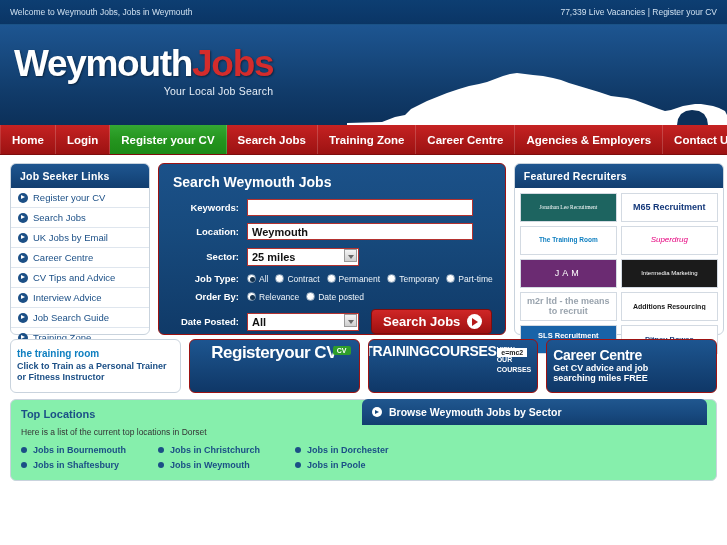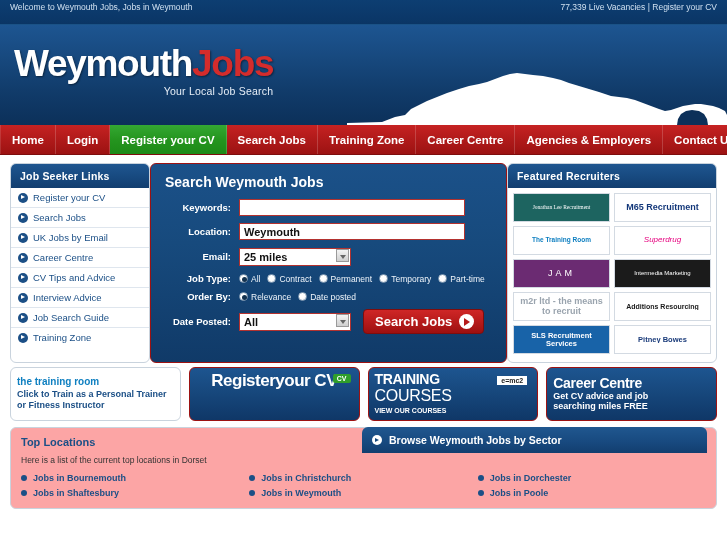--- a/index.html
+++ b/index.html
@@ -13,21 +13,21 @@
   }
   .page { width: 727px; height: 545px; position: relative; background:#fff; }
 
   
   .topbar {
     height: 16px;
     background: #0c3c6e;
     background: linear-gradient(#0d3e72, #0a3565);
     color: #cfe0f0;
     font-size: 8.5px;
-    display: flex; align-items: flex-end;
+    display: flex; align-items: center;
     justify-content: space-between;
     padding: 12px 10px;
     border-bottom: 1px solid #1a5286;
   }
   .topbar a { color:#cfe0f0; text-decoration:none; }
   .topbar .right span { white-space: nowrap; }
 
   
   .header {
     height: 100px;
@@ -84,21 +84,22 @@
   }
   .nav .item:first-child { border-left: 1px solid rgba(255,255,255,.12); }
   .nav .item.active {
     background: linear-gradient(#34a832 0%, #25951f 50%, #1d8a17 100%);
   }
 
   
   .content {
     padding: 8px 10px 0 10px;
     display: flex;
-    height: 208px;
+    gap: 8px;
+    height: 180px;
   }
 
   
   .card {
     background: #fff;
     border: 1px solid #c9d3dd;
     border-radius: 6px;
   }
 
   
@@ -268,38 +269,38 @@
   .promo.blue {
     background: linear-gradient(#1d5590 0%, #17487d 45%, #0f3767 100%);
     border: 1px solid #9c1212;
   }
 
   
   .bottom { padding: 6px 10px 8px 10px; position: relative; }
   .locbox {
     border: 1px solid #c9d3dd;
     border-radius: 6px;
-    background: #fca5a5;
+    background: #86efac;
     padding: 8px 10px 10px 10px;
     min-height: 82px;
   }
   .locbox h3 {
     margin: 0 0 7px 0;
     font-size: 11px;
     color: #1b4f86;
     font-weight: bold;
   }
   .locbox p {
     margin: 0 0 8px 0;
     font-size: 8.5px;
     color: #333;
   }
   .loclinks {
     display: grid;
-    grid-template-columns: repeat(3, 1fr);
+    grid-template-columns: repeat(5, 1fr);
     grid-auto-flow: column;
     grid-template-rows: auto auto;
     row-gap: 5px;
   }
   .loclink {
     display: flex; align-items: center; gap: 6px;
     font-size: 9px; font-weight: bold;
     color: #1b4f86; text-decoration: none;
     cursor: pointer;
   }
@@ -411,21 +412,21 @@
         <div class="flabel">Keywords:</div>
         <input class="fin wide" type="text" value="" style="">
       </div>
 
       <div class="frow">
         <div class="flabel">Location:</div>
         <input class="fin wide" type="text" value="Weymouth" style="">
       </div>
 
       <div class="frow">
-        <div class="flabel">Email:</div>
+        <div class="flabel">Sector:</div>
         <span class="selwrap">
           <select class="fin" id="within-select"><option value="25 miles">25 miles</option></select>
           <span class="selarrow"></span>
         </span>
       </div>
 
       <div class="frow">
         <div class="flabel">Job Type:</div>
         <div class="radios" id="jobtype-radios">
             <label class="radopt">
@@ -524,23 +525,23 @@
         </div>
       </div>
       <div class="promo blue">
         <div style="padding: 4px 6px; height: 100%; display: flex; flex-direction: row; justify-content: center;">
           <div style="color: rgb(255, 255, 255); font-size: 17px; font-weight: bold; line-height: 1; letter-spacing: -0.5px;">Register</div>
           <div style="color: rgb(255, 255, 255); font-size: 17px; font-weight: bold; line-height: 1; letter-spacing: -0.5px;">your CV</div>
           <div style="position: absolute; right: 8px; top: 6px; color: rgb(255, 255, 255); background: rgb(47, 158, 42); font-size: 7px; font-weight: bold; padding: 1px 4px; border-radius: 2px;">CV</div>
         </div>
       </div>
       <div class="promo blue">
-        <div style="padding: 4px 6px; height: 100%; display: flex; flex-direction: column; justify-content: space-between;">
+        <div style="padding: 4px 6px; height: 100%; display: flex; flex-direction: row; justify-content: flex-end;">
           <div style="color: rgb(255, 255, 255); font-size: 14px; font-weight: bold; line-height: 1; letter-spacing: -0.3px;">TRAINING</div>
-          <div style="color: rgb(255, 255, 255); font-size: 16px; font-weight: normal; line-height: 1; letter-spacing: -0.3px;">COURSES</div>
+          <div style="color: rgb(255, 255, 255); font-size: 14px; font-weight: bold; line-height: 1; letter-spacing: -0.3px;">COURSES</div>
           <div style="color: rgb(255, 255, 255); font-size: 7px; font-weight: bold; line-height: 1.4; margin-top: 1px;">VIEW OUR  COURSES</div>
           <div style="position: absolute; right: 10px; top: 8px; color: rgb(34, 34, 34); background: rgb(255, 255, 255); font-size: 7px; font-weight: bold; padding: 1px 4px;">e=mc2</div>
         </div>
       </div>
       <div class="promo blue">
         <div style="padding: 4px 6px; height: 100%; display: flex; flex-direction: column; justify-content: center;">
           <div style="color: rgb(255, 255, 255); font-size: 14px; font-weight: bold; line-height: 1.05; letter-spacing: -0.3px;">Career Centre</div>
           <div style="color: rgb(255, 255, 255); font-size: 9px; font-weight: bold; line-height: 1.2;">Get CV advice and job</div>
           <div style="color: rgb(255, 255, 255); font-size: 9px; font-weight: bold; line-height: 1.2;">searching miles FREE</div>
         </div>

